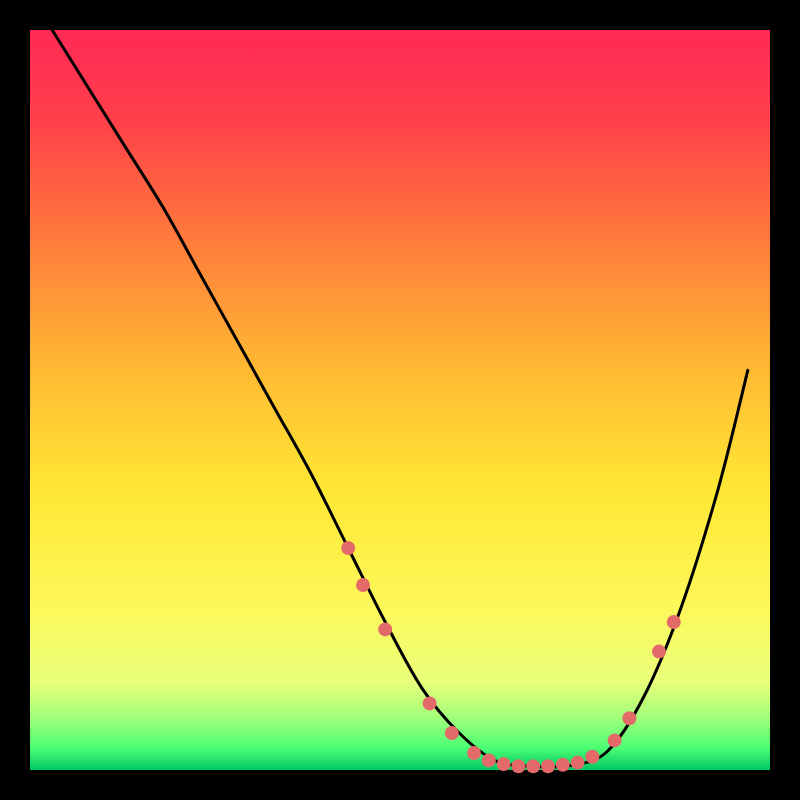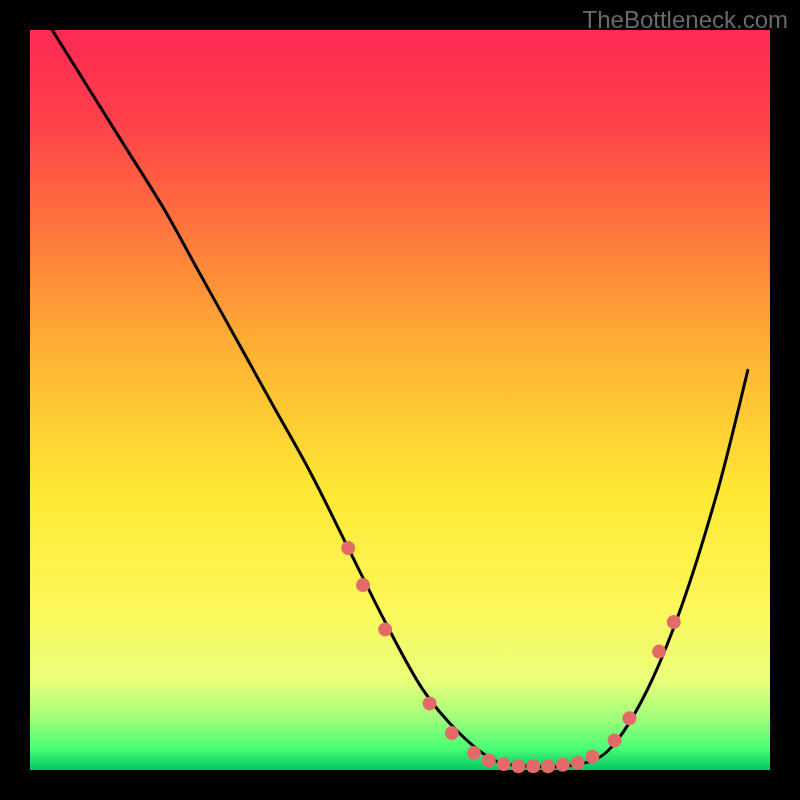--- a/index.html
+++ b/index.html
@@ -4,21 +4,20 @@
 <style>
 body { margin: 0; padding: 0; background: #000; display: flex; justify-content: center; align-items: center; width: 800px; height: 800px; overflow: hidden; }
 .chart-wrap { position: relative; width: 800px; height: 800px; }
 .watermark { position: absolute; top: 6px; right: 12px; color: #6b6b6b; font-family: Arial, sans-serif; font-size: 24px; font-weight: 500; z-index: 3; }
 svg { display: block; }
 </style>
 </head>
 <body>
 
 <div class="chart-wrap">
-  <div class="watermark">TheBottleneck.com</div>
   <svg id="chart-svg" width="800" height="800" viewBox="0 0 800 800">
       <defs>
         <linearGradient id="bg-grad" x1="0" y1="0" x2="0" y2="1">
           <stop offset="0%" stop-color="#ff2a55"></stop>
           <stop offset="12%" stop-color="#ff3f4a"></stop>
           <stop offset="28.000000000000004%" stop-color="#ff7a3c"></stop>
           <stop offset="45%" stop-color="#ffb733"></stop>
           <stop offset="62%" stop-color="#ffe733"></stop>
           <stop offset="78%" stop-color="#fdf85a"></stop>
           <stop offset="88%" stop-color="#e9ff7a"></stop>

